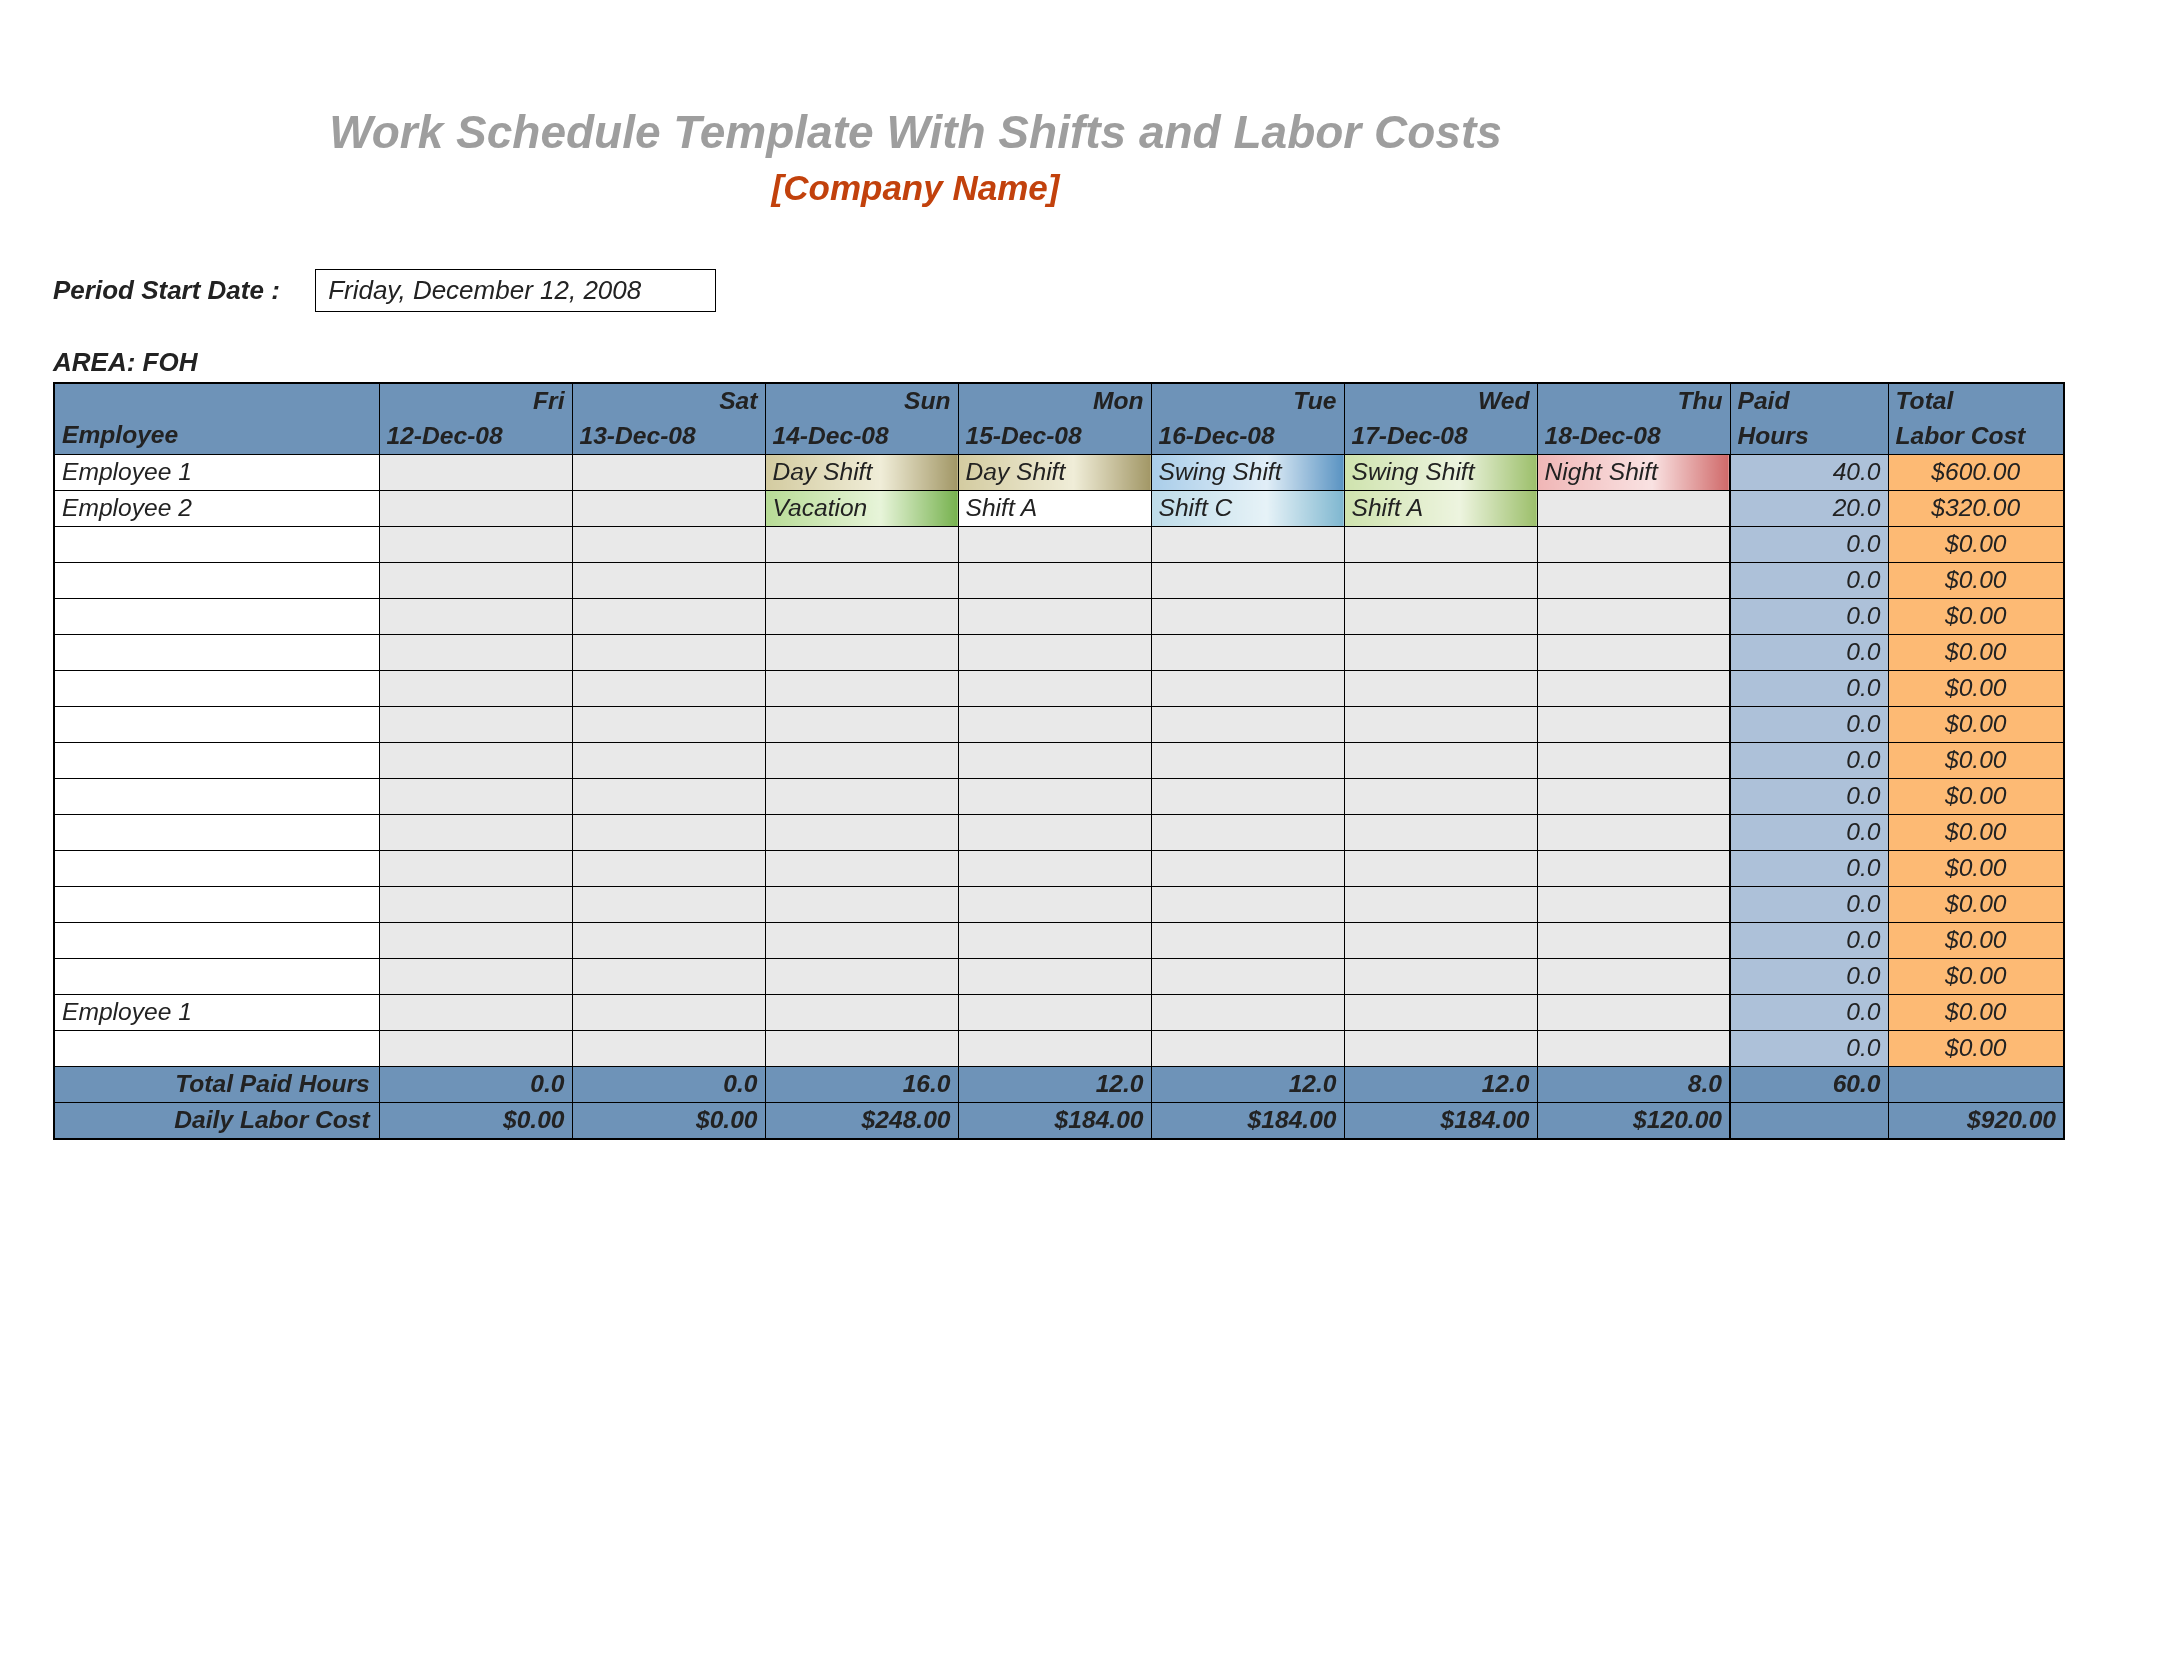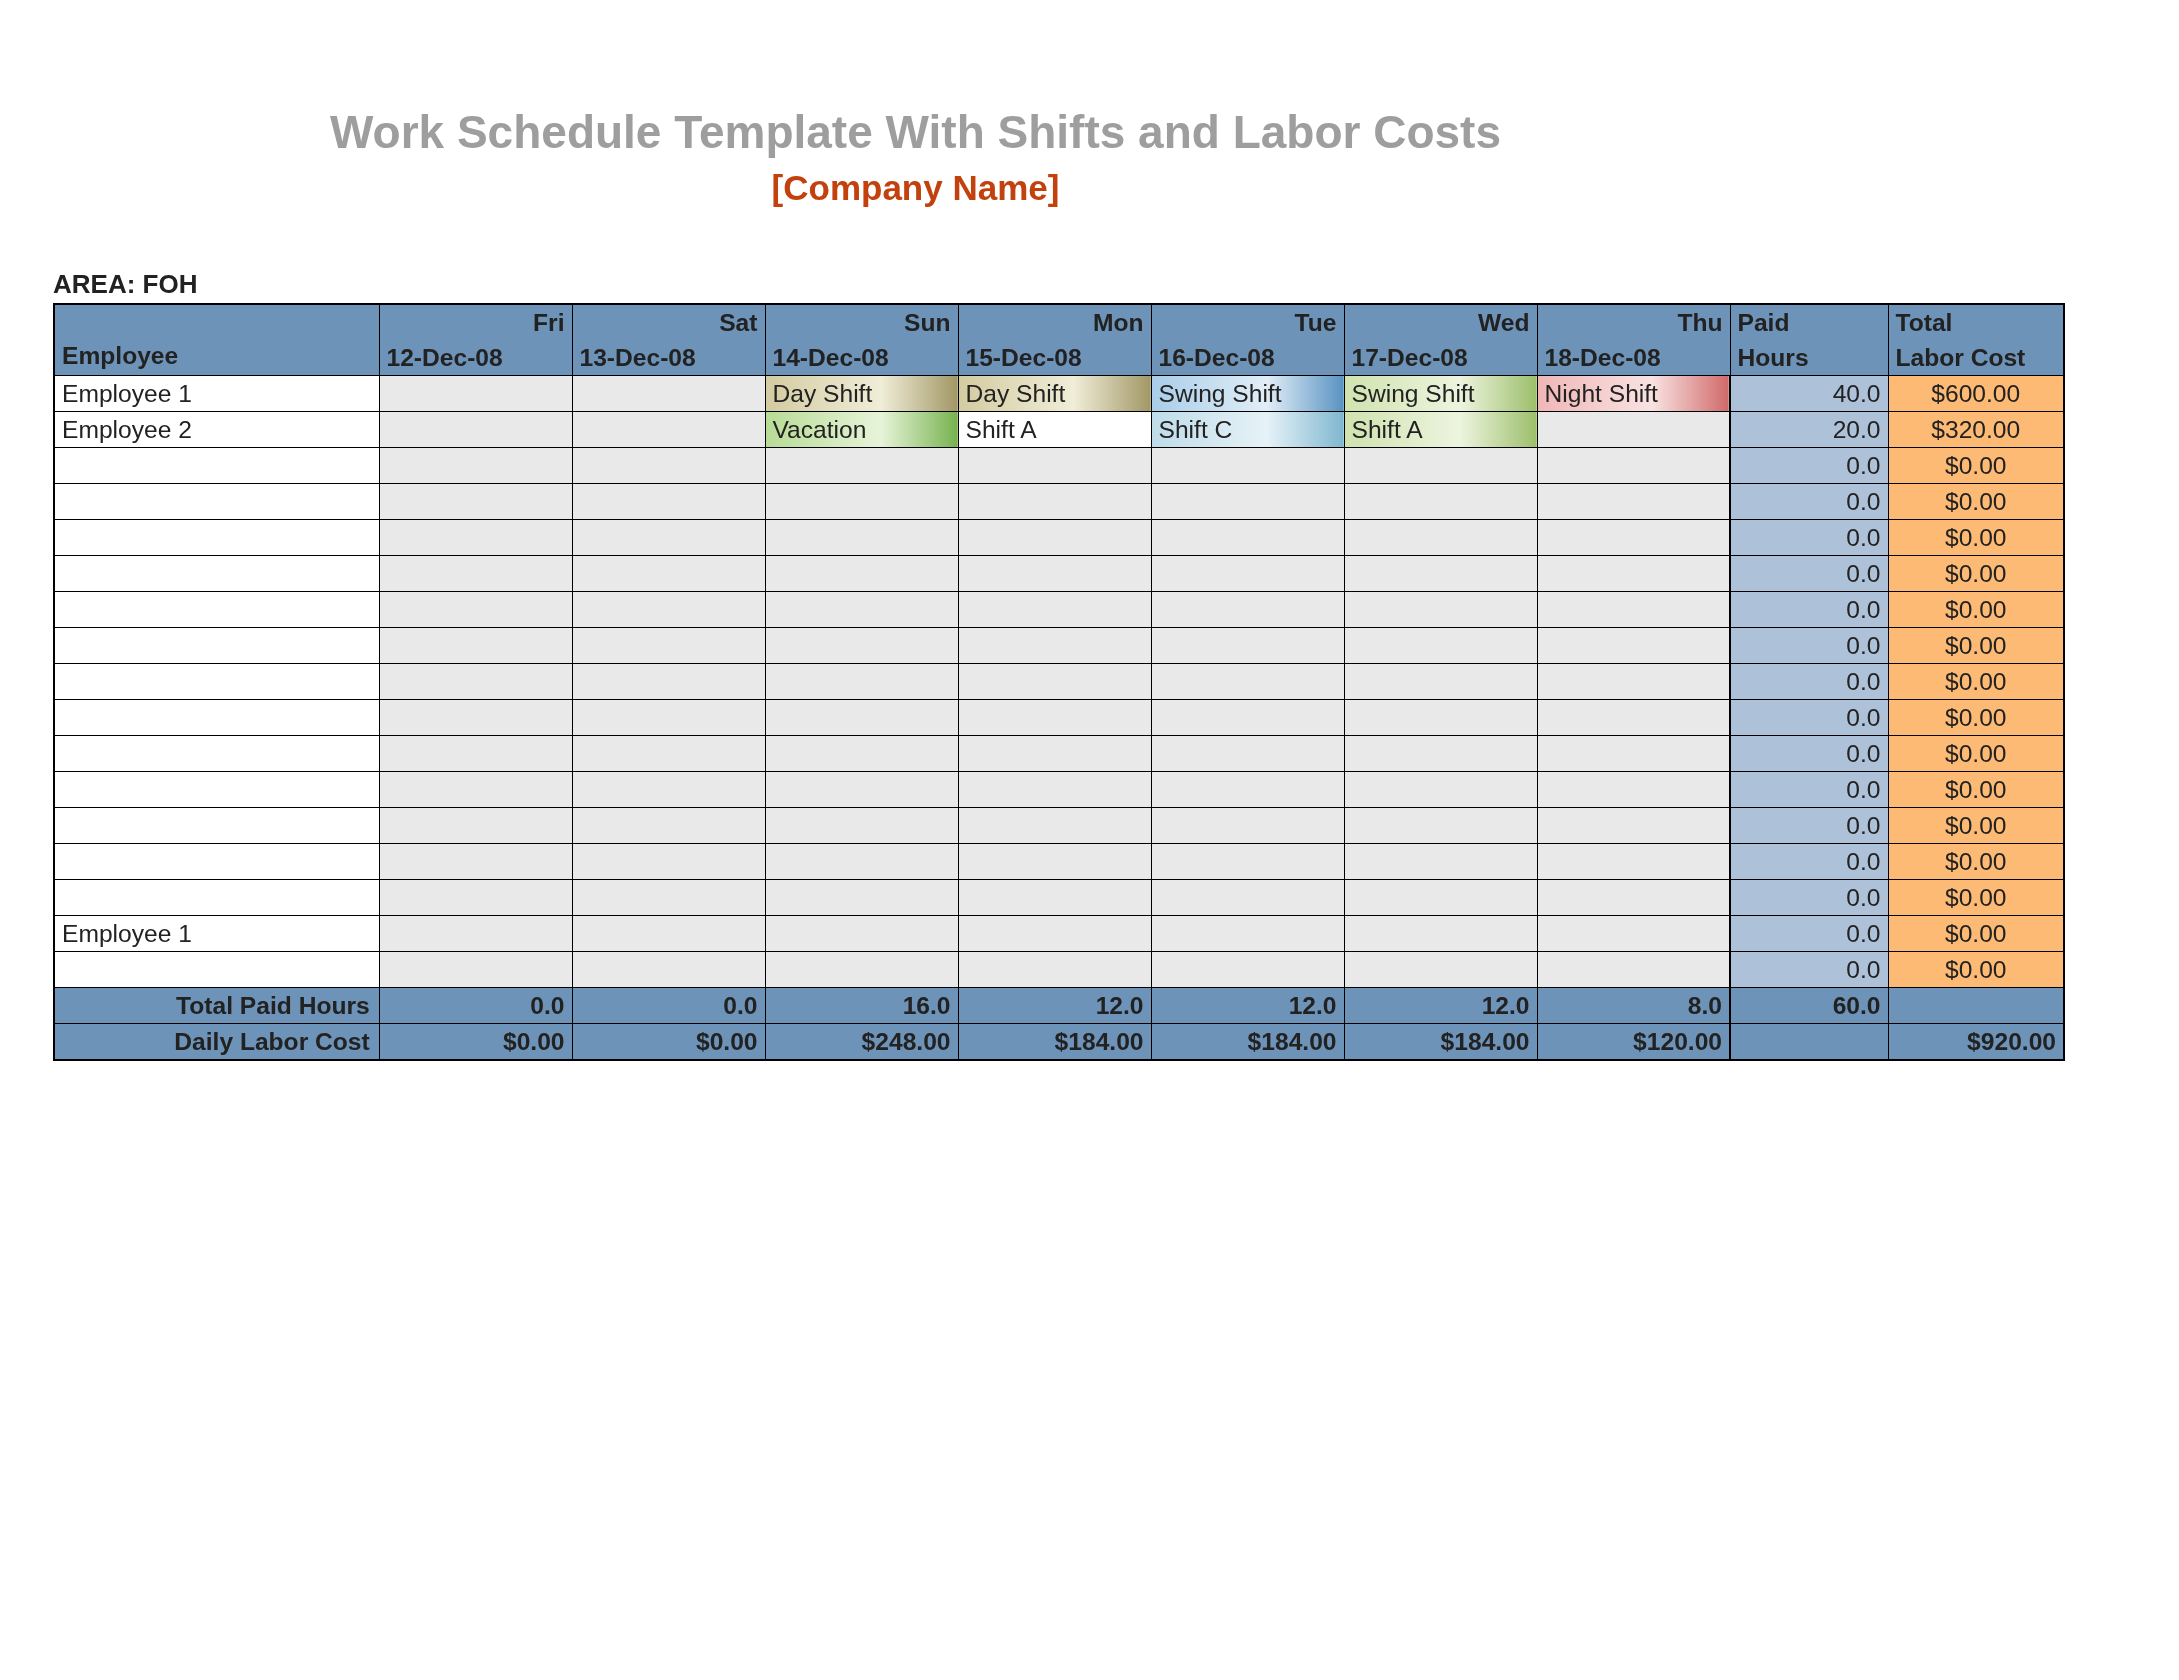--- a/index.html
+++ b/index.html
@@ -6,20 +6,21 @@
     margin: 0;
     padding: 0;
     background: #fff;
     font-family: Arial, "Helvetica Neue", Helvetica, sans-serif;
     color: #222;
   }
   .page {
     box-sizing: border-box;
     width: 1824px;
     padding: 105px 46px 53px 53px;
+    font-style: italic;
   }
   h1.title {
     margin: 0;
     text-align: center;
     font-size: 46px;
     font-weight: 700;
     color: #9e9e9e;
   }
   h2.subtitle {
     margin: 8.8px 0 61px 0;
@@ -106,20 +107,24 @@
   tfoot td.blank { background: #6e93b8; }
   tfoot td.hours-border { border-left: 2.6px solid #000; }
 </style>
 </head>
 <body>
 
 <div class="page">
   <h1 class="title">Work Schedule Template With Shifts and Labor Costs</h1>
   <h2 class="subtitle">[Company Name]</h2>
 
+  <div class="period-row">
+    <div class="period-label">Period Start Date :</div>
+    <div class="period-box">Friday, December 12, 2008</div>
+  </div>
 
   <div class="area-label">AREA: FOH</div>
 
   <table class="sched">
     <colgroup>
       <col class="emp">
       <col class="day">
         <col class="day">
         <col class="day">
         <col class="day">

